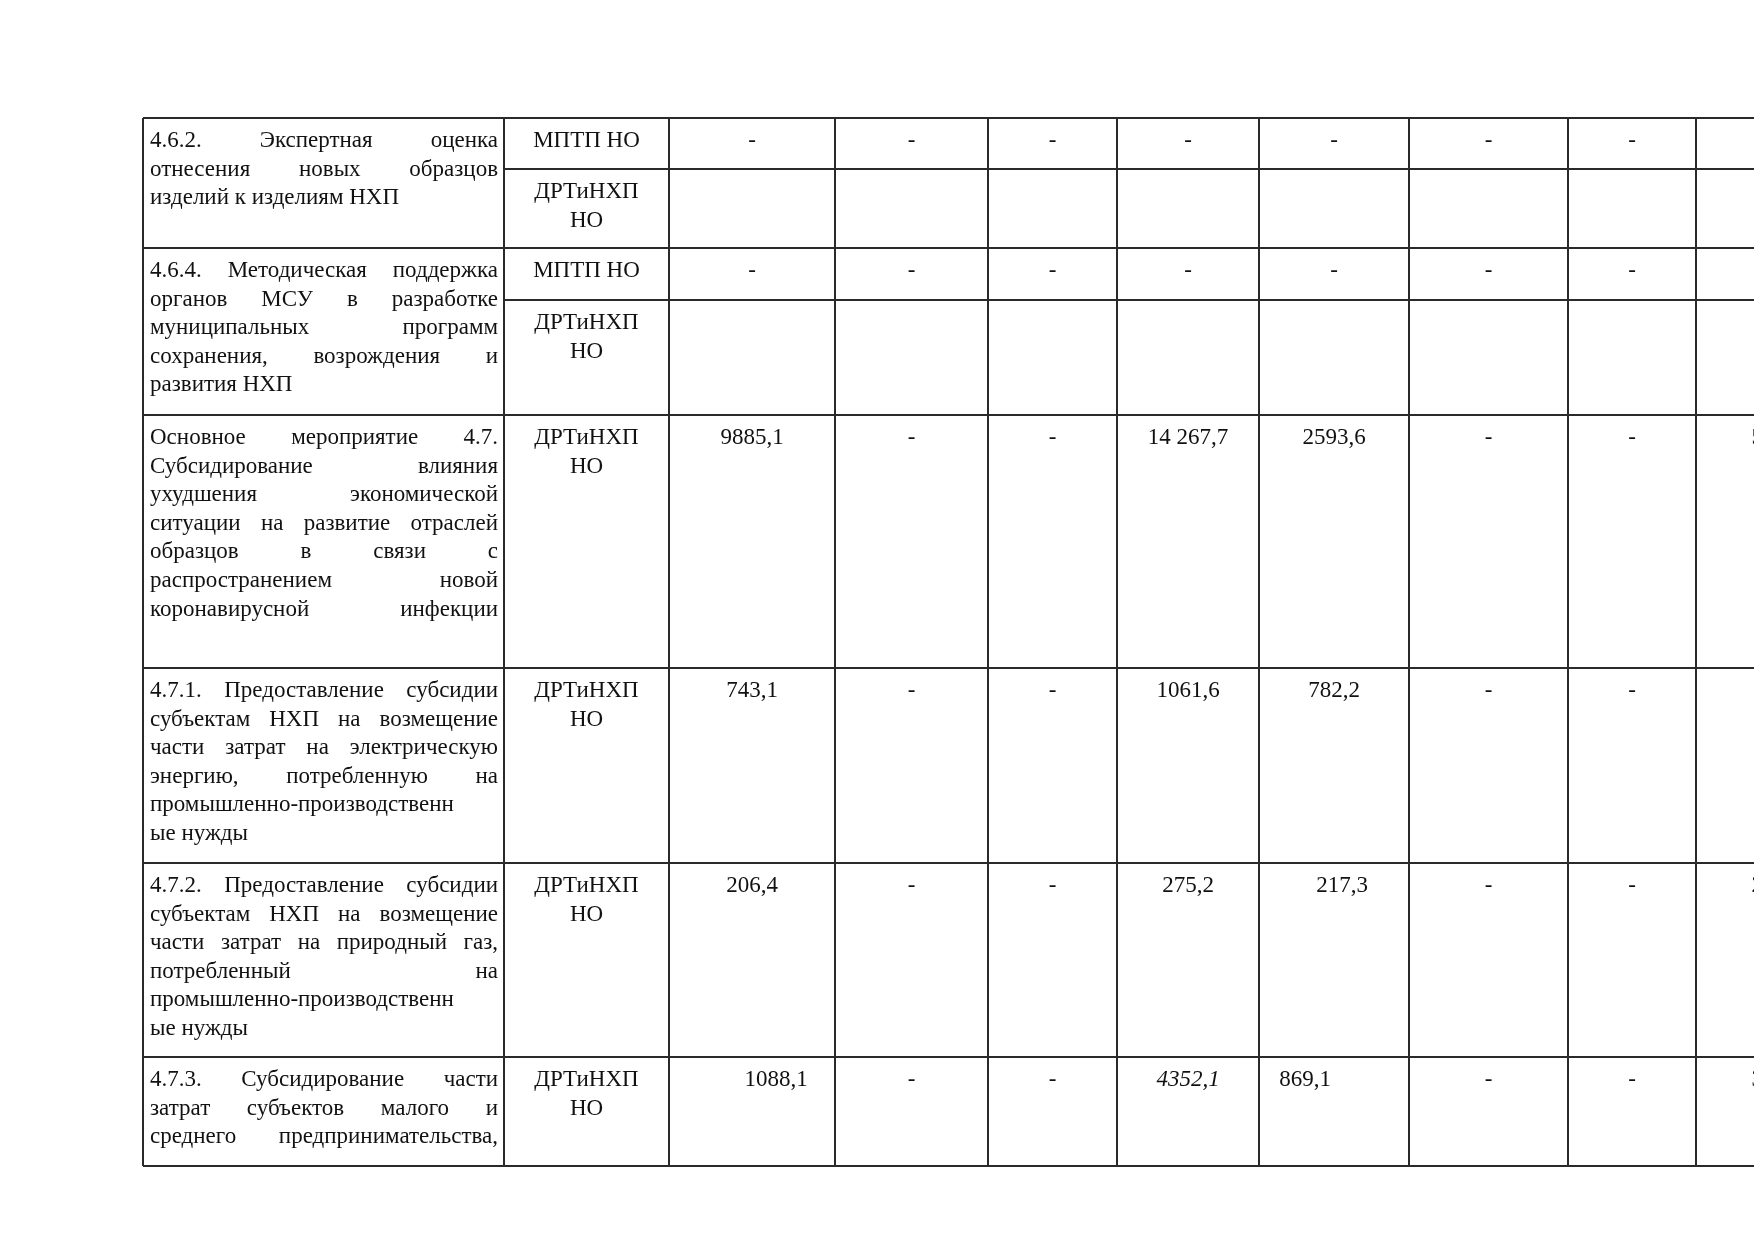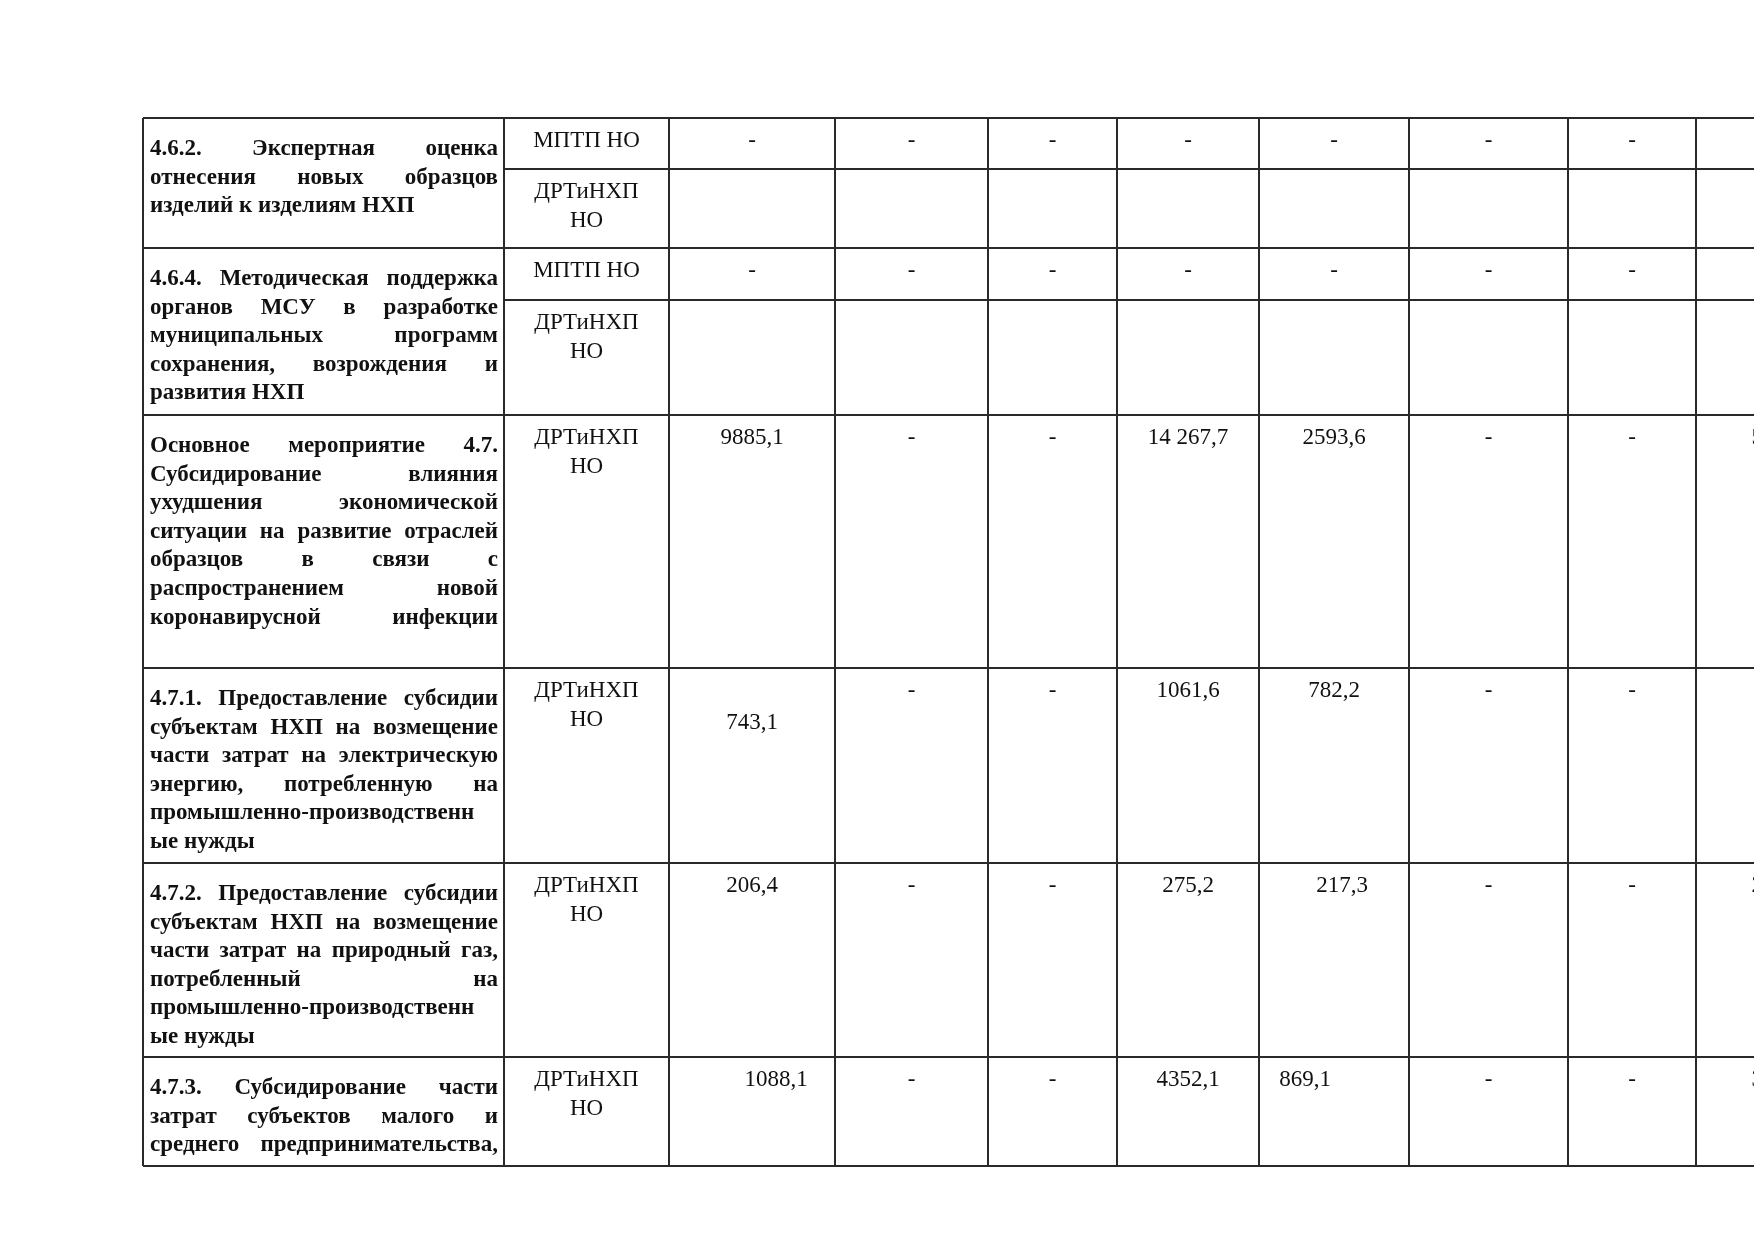--- a/index.html
+++ b/index.html
@@ -1,21 +1,21 @@
 <!DOCTYPE html>
 <html><head>
 <meta charset="utf-8">
 <style>
   html, body { margin: 0; padding: 0; background: #ffffff; }
   body { width: 1754px; height: 1240px; position: relative; overflow: hidden;
          font-family: "Liberation Serif", "DejaVu Serif", serif; color: #111; }
   .cell { position: absolute; box-sizing: border-box; font-size: 23px; line-height: 28.6px; }
   .vline { position: absolute; width: 2px; background: #2a2a2a; }
   .hline { position: absolute; height: 2px; background: #2a2a2a; }
-  .desc { padding: 16px 6px 0 7px; text-align: justify; text-align-last: justify; font-weight: bold; }
+  .desc { padding: 8px 6px 0 7px; text-align: justify; text-align-last: justify; }
   .desc span.line { display: block; text-align: justify; text-align-last: justify; }
   .desc span.line.l { text-align-last: left; }
   .center { text-align: center; padding-top: 8px; }
 </style>
 </head>
 <body>
 
 <div id="table">
     <div class="cell desc" style="left: 143px; top: 118px; width: 361px; height: 130px;">
       <span class="line">4.6.2. Экспертная оценка</span>
@@ -97,21 +97,21 @@
       <span class="line">субъектам НХП на возмещение</span>
       <span class="line">части затрат на электрическую</span>
       <span class="line">энергию, потребленную на</span>
       <span class="line">промышленно-производственн</span>
       <span class="line l">ые нужды</span>
     </div>
     <div class="cell center" style="left: 504px; top: 668px; width: 165px; height: 195px;">
       <div>ДРТиНХП</div>
       <div>НО</div>
     </div>
-    <div class="cell center" style="left: 669px; top: 668px; width: 166px; height: 195px; margin-top: 32px;">743,1</div>
+    <div class="cell center" style="left: 669px; top: 668px; width: 166px; height: 195px;">743,1</div>
     <div class="cell center" style="left: 835px; top: 668px; width: 153px; height: 195px;">-</div>
     <div class="cell center" style="left: 988px; top: 668px; width: 129px; height: 195px;">-</div>
     <div class="cell center" style="left: 1117px; top: 668px; width: 142px; height: 195px;">1061,6</div>
     <div class="cell center" style="left: 1259px; top: 668px; width: 150px; height: 195px;">782,2</div>
     <div class="cell center" style="left: 1409px; top: 668px; width: 159px; height: 195px;">-</div>
     <div class="cell center" style="left: 1568px; top: 668px; width: 128px; height: 195px;">-</div>
     <div class="cell center" style="left: 1696px; top: 668px; width: 134px; height: 195px;">11</div>
     <div class="cell desc" style="left: 143px; top: 863px; width: 361px; height: 194px;">
       <span class="line">4.7.2. Предоставление субсидии</span>
       <span class="line">субъектам НХП на возмещение</span>
@@ -137,21 +137,21 @@
       <span class="line">затрат субъектов малого и</span>
       <span class="line">среднего предпринимательства,</span>
     </div>
     <div class="cell center" style="left: 504px; top: 1057px; width: 165px; height: 109px;">
       <div>ДРТиНХП</div>
       <div>НО</div>
     </div>
     <div class="cell center" style="left: 669px; top: 1057px; width: 166px; height: 109px; padding-left: 48px;">1088,1</div>
     <div class="cell center" style="left: 835px; top: 1057px; width: 153px; height: 109px;">-</div>
     <div class="cell center" style="left: 988px; top: 1057px; width: 129px; height: 109px;">-</div>
-    <div class="cell center" style="left: 1117px; top: 1057px; width: 142px; height: 109px;">4352,1</div>
+    <div class="cell center" style="left: 1117px; top: 1057px; width: 142px; height: 109px; font-style: italic;">4352,1</div>
     <div class="cell center" style="left: 1230px; top: 1057px; width: 150px; height: 109px;">869,1</div>
     <div class="cell center" style="left: 1409px; top: 1057px; width: 159px; height: 109px;">-</div>
     <div class="cell center" style="left: 1568px; top: 1057px; width: 128px; height: 109px;">-</div>
     <div class="cell center" style="left: 1696px; top: 1057px; width: 134px; height: 109px;">34</div>
     <div class="hline" style="left: 143px; top: 117px; width: 1611px;"></div>
     <div class="hline" style="left: 143px; top: 247px; width: 1611px;"></div>
     <div class="hline" style="left: 143px; top: 414px; width: 1611px;"></div>
     <div class="hline" style="left: 143px; top: 667px; width: 1611px;"></div>
     <div class="hline" style="left: 143px; top: 862px; width: 1611px;"></div>
     <div class="hline" style="left: 143px; top: 1056px; width: 1611px;"></div>

